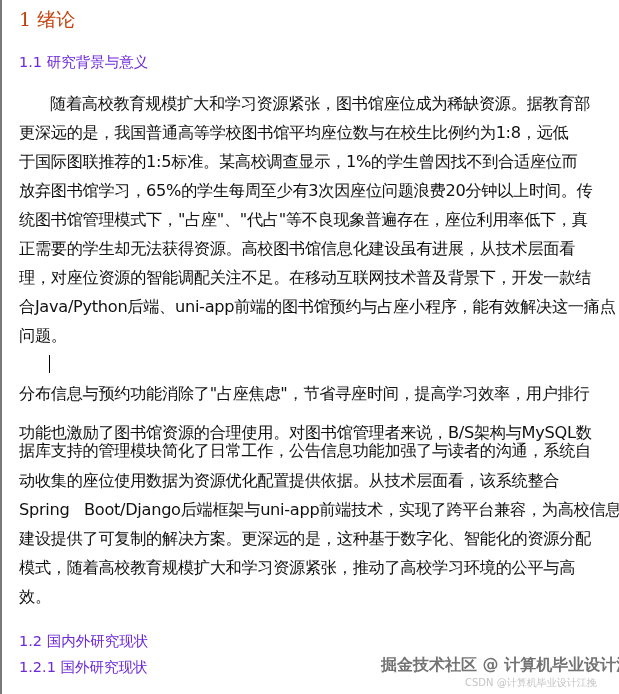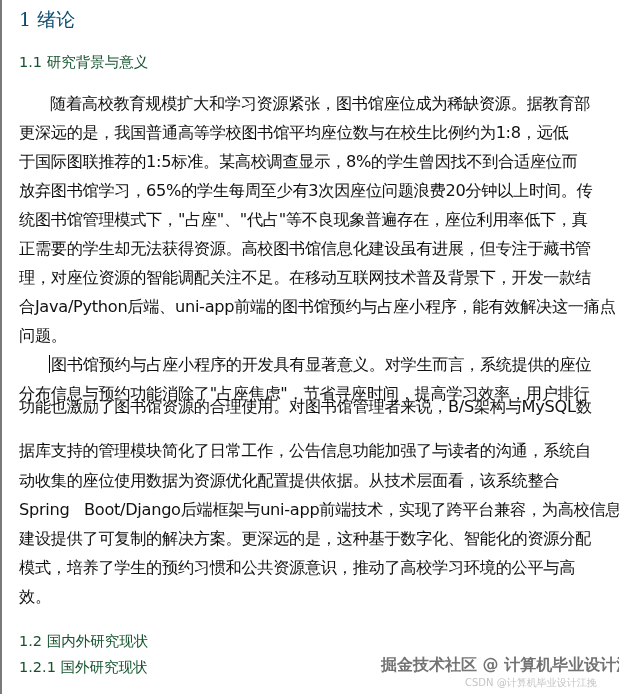--- a/index.html
+++ b/index.html
@@ -29,29 +29,29 @@
       top: 0;
       width: 590px;
     }
     .h1 {
       position: absolute;
       left: 0;
       top: 6px;
       font-size: 19px;
       line-height: 26px;
       white-space: nowrap;
-      color: #0c4a6e;
+      color: #c2410c;
     }
     .h2 {
       position: absolute;
       left: 0;
       font-size: 14.5px;
       line-height: 20px;
       white-space: nowrap;
-      color: #14532d;
+      color: #6d28d9;
       font-family: "DejaVu Sans", "Liberation Sans", sans-serif;
     }
     .line {
       position: absolute;
       left: 0;
       font-size: 16.2px;
       line-height: 22px;
       white-space: nowrap;
       color: #111;
       font-family: "DejaVu Sans", "Liberation Sans", sans-serif;
@@ -96,38 +96,38 @@
 
 <div class="page">
 
   <div class="h1">1 绪论</div>
 
   <div class="h2" style="top:52px;">1.1 研究背景与意义</div>
 
   <div>
     <div class="line indent" style="top:93px;">随着高校教育规模扩大和学习资源紧张，图书馆座位成为稀缺资源。据教育部</div>
     <div class="line" style="top:122px;">更深远的是，我国普通高等学校图书馆平均座位数与在校生比例约为1:8，远低</div>
-    <div class="line" style="top:151px;">于国际图联推荐的1:5标准。某高校调查显示，8%的学生曾因找不到合适座位而</div>
+    <div class="line" style="top:151px;">于国际图联推荐的1:5标准。某高校调查显示，1%的学生曾因找不到合适座位而</div>
     <div class="line" style="top:180px;">放弃图书馆学习，65%的学生每周至少有3次因座位问题浪费20分钟以上时间。传</div>
     <div class="line" style="top:209px;">统图书馆管理模式下，"占座"、"代占"等不良现象普遍存在，座位利用率低下，真</div>
-    <div class="line" style="top:238px;">正需要的学生却无法获得资源。高校图书馆信息化建设虽有进展，但专注于藏书管</div>
+    <div class="line" style="top:238px;">正需要的学生却无法获得资源。高校图书馆信息化建设虽有进展，从技术层面看</div>
     <div class="line" style="top:267px;">理，对座位资源的智能调配关注不足。在移动互联网技术普及背景下，开发一款结</div>
     <div class="line" style="top:296px;">合Java/Python后端、uni-app前端的图书馆预约与占座小程序，能有效解决这一痛点</div>
     <div class="line" style="top:325px;">问题。</div>
   </div>
 
   <div>
-    <div class="line" style="top:354px; left:30px;"><span class="cursor"></span><span>图书馆预约与占座小程序的开发具有显著意义。对学生而言，系统提供的座位</span></div>
+    <div class="line" style="top:354px; left:30px;"><span class="cursor"></span></div>
     <div class="line" style="top:383px;">分布信息与预约功能消除了"占座焦虑"，节省寻座时间，提高学习效率，用户排行</div>
-    <div class="line" style="top:396px;">功能也激励了图书馆资源的合理使用。对图书馆管理者来说，B/S架构与MySQL数</div>
+    <div class="line" style="top:422px;">功能也激励了图书馆资源的合理使用。对图书馆管理者来说，B/S架构与MySQL数</div>
     <div class="line" style="top:441px;font-family:Liberation Mono, monospace;">据库支持的管理模块简化了日常工作，公告信息功能加强了与读者的沟通，系统自</div>
     <div class="line" style="top:470px;">动收集的座位使用数据为资源优化配置提供依据。从技术层面看，该系统整合</div>
     <div class="line" style="top:499px; white-space:pre;">Spring   Boot/Django后端框架与uni-app前端技术，实现了跨平台兼容，为高校信息化</div>
     <div class="line" style="top:528px;">建设提供了可复制的解决方案。更深远的是，这种基于数字化、智能化的资源分配</div>
-    <div class="line" style="top:557px;">模式，培养了学生的预约习惯和公共资源意识，推动了高校学习环境的公平与高</div>
+    <div class="line" style="top:557px;">模式，随着高校教育规模扩大和学习资源紧张，推动了高校学习环境的公平与高</div>
     <div class="line" style="top:586px;">效。</div>
   </div>
 
   <div class="h2" style="top:587px;margin-top:44px;">1.2 国内外研究现状</div>
 
   <div class="h2" style="top:657px;">1.2.1 国外研究现状</div>
 </div>
 
 <div class="watermark-1">掘金技术社区 @ 计算机毕业设计江挽</div>
 <div class="watermark-2">CSDN @计算机毕业设计江挽</div>

